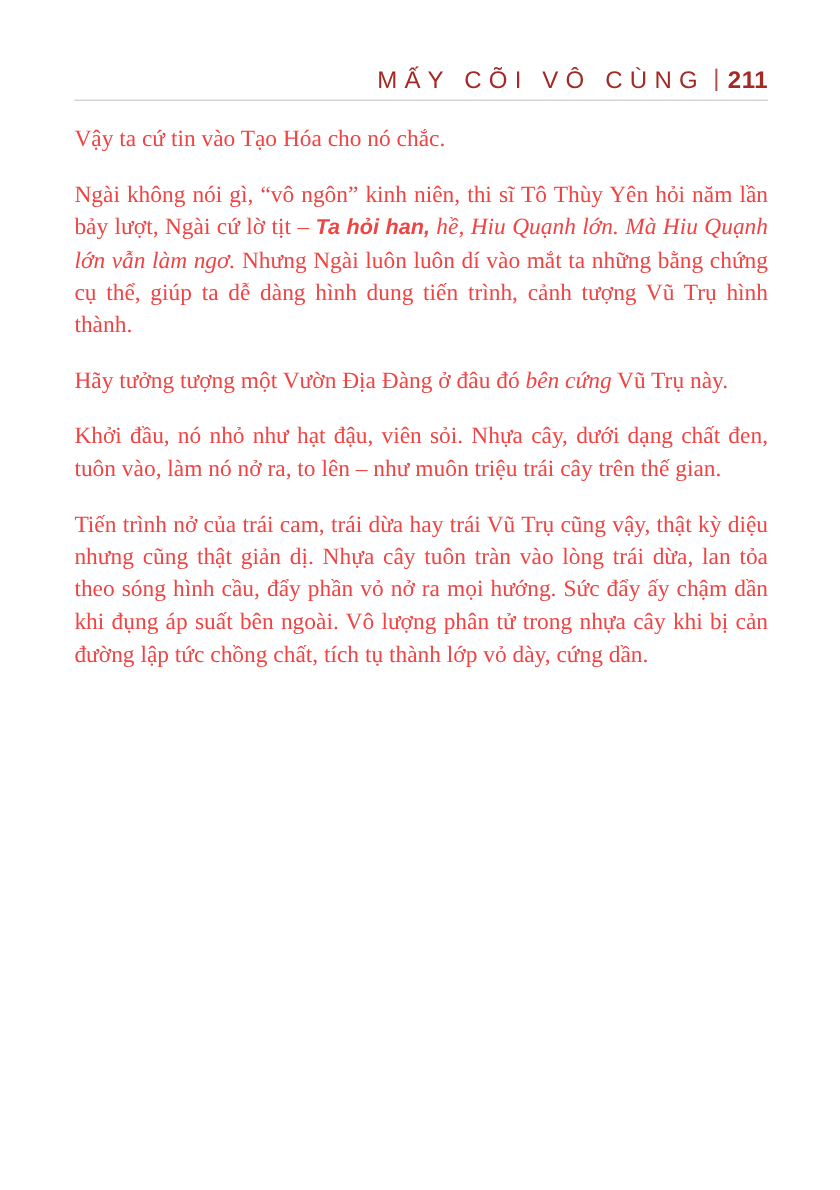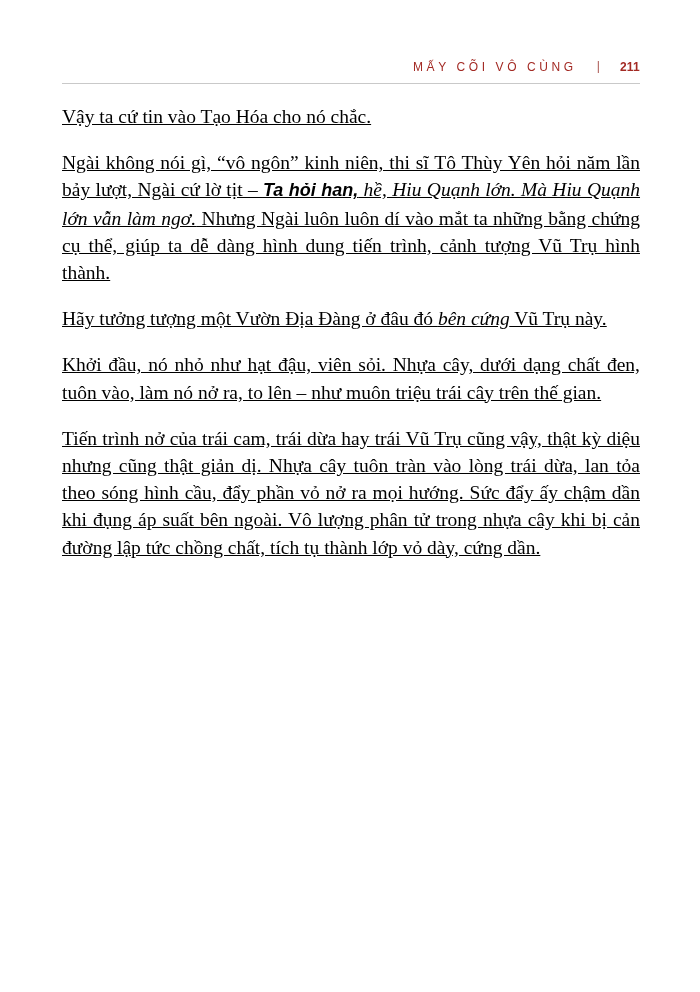--- a/index.html
+++ b/index.html
@@ -14,24 +14,24 @@
   .content {
     position: absolute;
     left: 62px;
     top: 56px;
     width: 578px;
   }
   .running-header {
     display: flex;
     justify-content: flex-end;
     align-items: baseline;
-    gap: 20px;
+    gap: 7px;
     font-family: "Liberation Sans", sans-serif;
     color: #a32a24;
-    font-size: 12px;
+    font-size: 20px;
     line-height: 22px;
     white-space: nowrap;
   }
   .rh-title {
     letter-spacing: 0.30em;
     font-weight: 500;
   }
   .rh-sep {
     color: #a8524c;
     font-weight: 300;
@@ -46,24 +46,23 @@
     border-top: 1px solid #c9c9c9;
     height: 0;
   }
   .body-text {
     margin-top: 19px;
   }
   .body-text p {
     margin: 16px 0 19px 0;
     font-size: 19.5px;
     line-height: 27.2px;
-    color: #000000;
+    color: #ef4444;
     text-align: justify;
     text-justify: inter-word;
-    text-decoration: underline;
   }
   .r-italic { font-style: italic; }
   .r-bolditalic-sans {
     font-family: "Liberation Sans", sans-serif;
     font-style: italic;
     font-weight: bold;
     font-size: 18px;
   }
 </style>
 </head>

